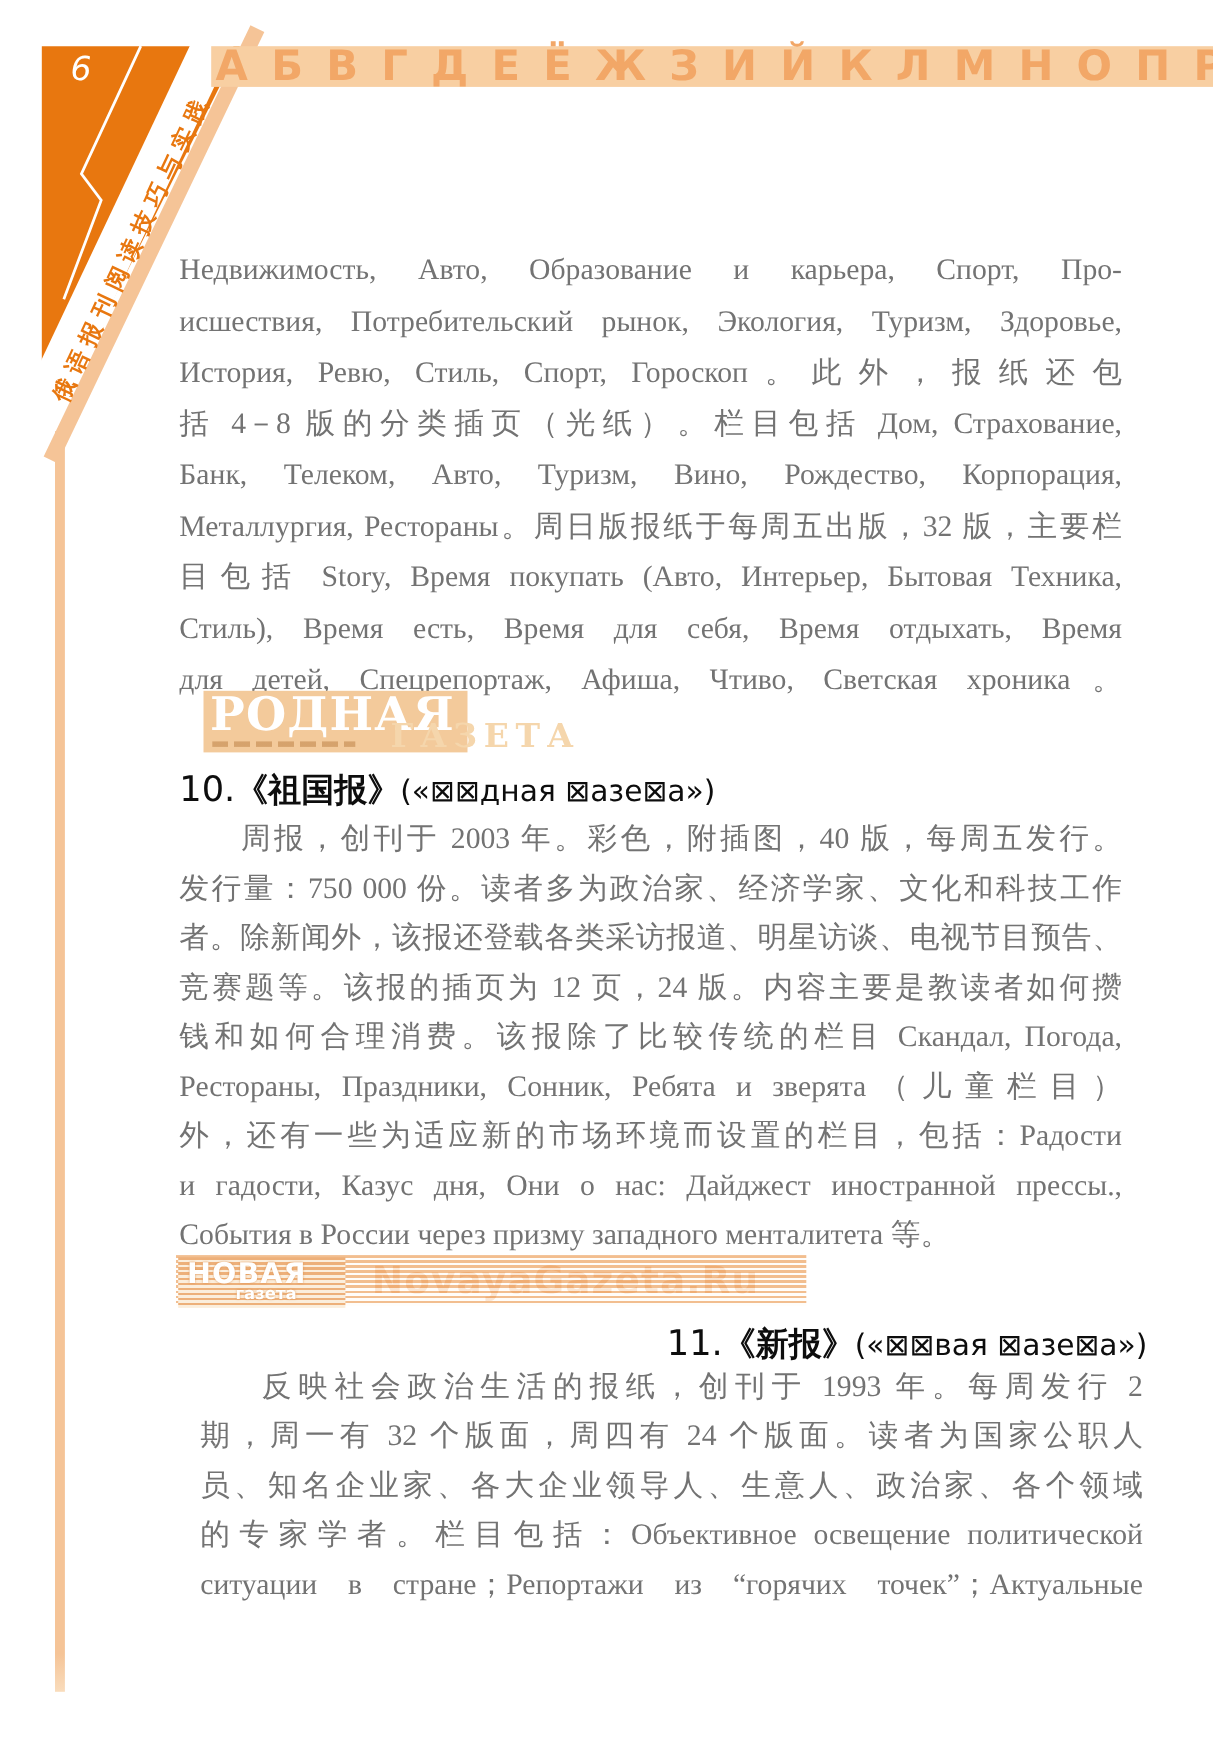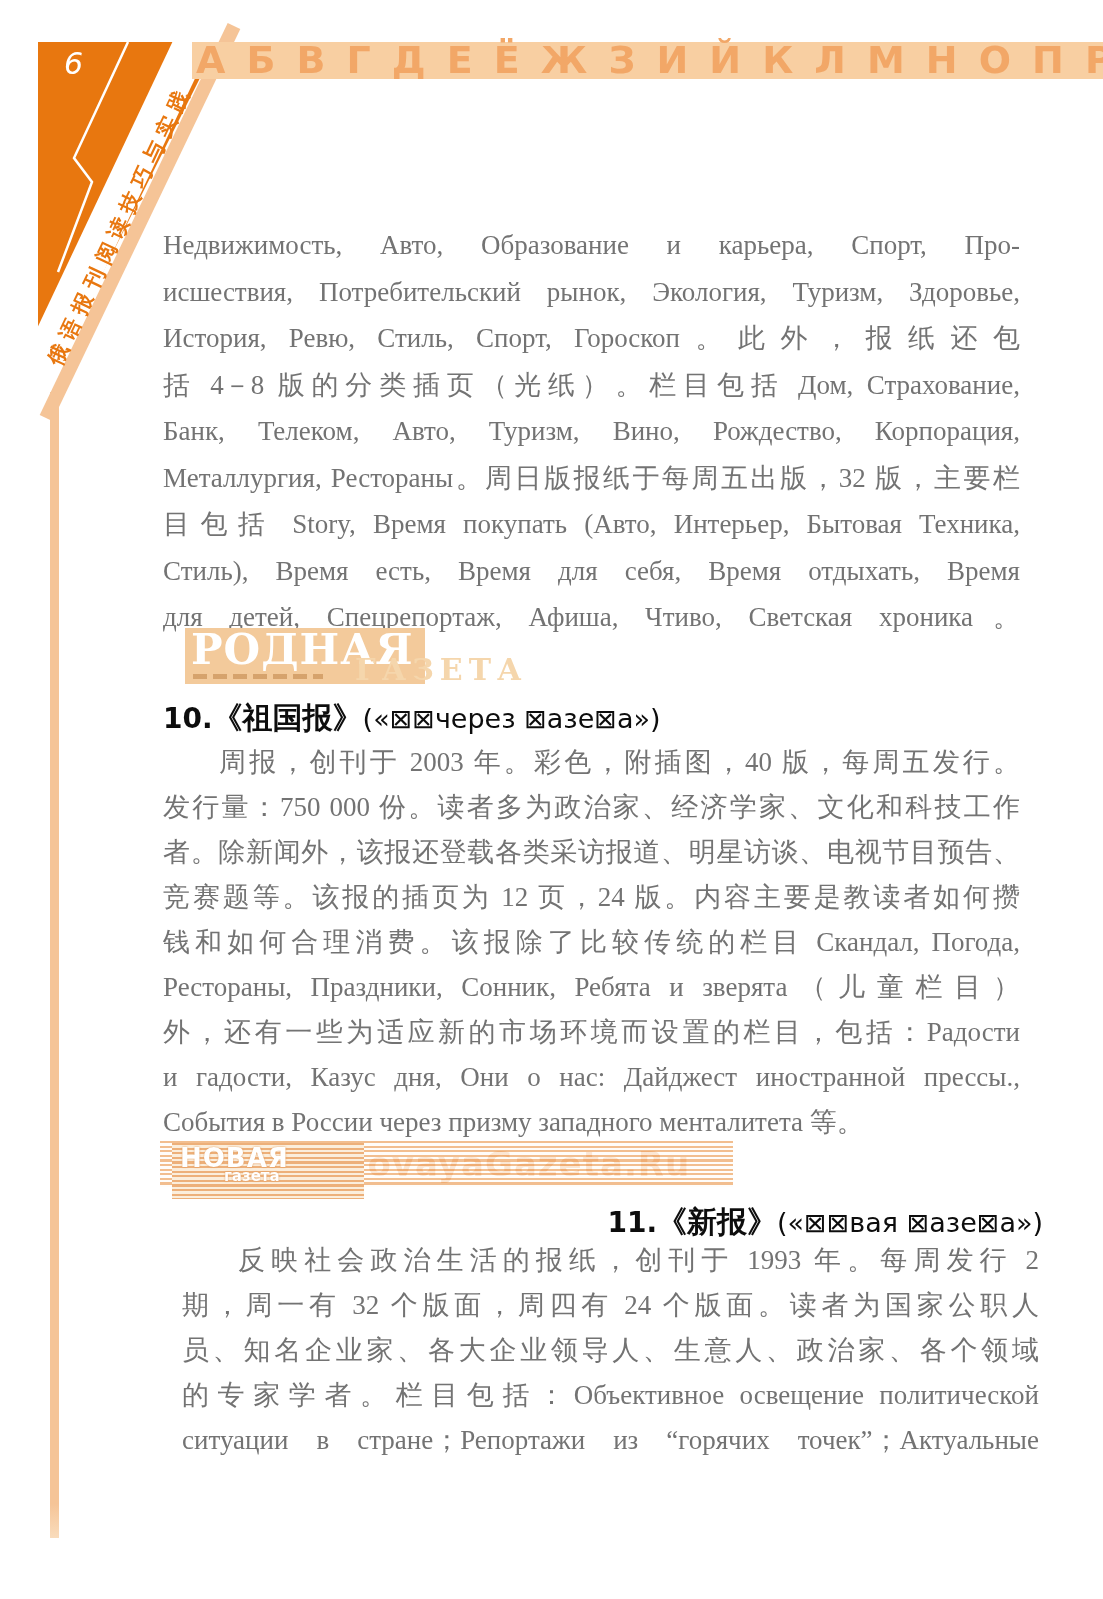--- a/index.html
+++ b/index.html
@@ -40,21 +40,21 @@
     overflow:hidden;
   }
   #intro .tline{height:46.5px;line-height:46.5px;}
   #para10 .tline,#para11 .tline{height:45px;line-height:45px;}
   .tline.indent{text-indent:56px;}
   .tline.flush{text-align-last:left;}
   .heading{
     position:absolute;left:163px;width:880px;white-space:nowrap;
     font-family:"DejaVu Sans","Liberation Sans",sans-serif;color:#0d0d0d;
   }
-  .heading .h-num{font-size:28px;font-weight:700;}
+  .heading .h-num{font-size:32px;font-weight:400;}
   .heading .h-cn{font-size:30px;font-weight:bold;}
   .heading .h-ru{font-size:27px;font-weight:500;}
   
   .rodnaya{
     position:absolute;left:162px;top:628px;width:240px;height:56px;
     background:#F3CA9B;
     margin-left:23px;
   }
   .rod-title{
     position:absolute;left:6px;top:-4px;color:#ffffff;
@@ -78,23 +78,22 @@
   .novaya-band::after{
     content:"";position:absolute;inset:0;z-index:2;
     background:repeating-linear-gradient(180deg,transparent 0 2.2px,rgba(255,253,250,.72) 2.2px 4.6px);
   }
   .nb-watermark{
     position:absolute;left:178px;top:3px;z-index:1;color:#EFAD74;
     font-family:"DejaVu Sans",sans-serif;font-weight:bold;font-size:34px;
     letter-spacing:1px;white-space:nowrap;
   }
   .novaya-logo{
-    position:absolute;left:12px;top:2px;width:152px;height:56px;z-index:3;
+    position:absolute;left:2px;top:2px;width:152px;height:46px;z-index:3;
     background:repeating-linear-gradient(180deg,#EDB07A 0 2.2px,#FBEEDC 2.2px 4.6px);
-    padding-left:40px;
   }
   .nl-title{
     position:absolute;left:8px;top:0px;color:#ffffff;
     font-family:"DejaVu Sans",sans-serif;font-weight:bold;font-size:26px;
     text-shadow:0 0 2px rgba(220,140,70,.9);letter-spacing:1px;
   }
   .nl-sub{
     position:absolute;left:52px;top:24px;color:#ffffff;
     font-family:"DejaVu Sans",sans-serif;font-weight:bold;font-size:15px;
     text-shadow:0 0 2px rgba(220,140,70,.9);
@@ -148,21 +147,21 @@
       <div class="tline">для детей, Спецрепортаж, Афиша, Чтиво, Светская хроника。</div>
     </div>
 
   <div class="rodnaya">
     <div class="rod-title">РОДНАЯ</div>
     <div class="rod-sub">ГАЗЕТА</div>
     <div class="rod-fineprint"></div>
   </div>
 
   <div class="heading" style="top:698px;">
-    <span class="h-num">10.</span><span class="h-cn">《祖国报》</span><span class="h-ru">(«⊠⊠через ⊠азе⊠а»)</span>
+    <span class="h-num">10.</span><span class="h-cn">《祖国报》</span><span class="h-ru">(«⊠⊠дная ⊠азе⊠а»)</span>
   </div>
 
   <div id="para10" class="textcol" style="top:740px;">
       <div class="tline indent">周报，创刊于 2003 年。彩色，附插图，40 版，每周五发行。</div>
       <div class="tline">发行量：750 000 份。读者多为政治家、经济学家、文化和科技工作</div>
       <div class="tline">者。除新闻外，该报还登载各类采访报道、明星访谈、电视节目预告、</div>
       <div class="tline">竞赛题等。该报的插页为 12 页，24 版。内容主要是教读者如何攒</div>
       <div class="tline">钱和如何合理消费。该报除了比较传统的栏目 Скандал, Погода,</div>
       <div class="tline">Рестораны, Праздники, Сонник, Ребята и зверята（儿童栏目）</div>
       <div class="tline">外，还有一些为适应新的市场环境而设置的栏目，包括：Радости</div>

